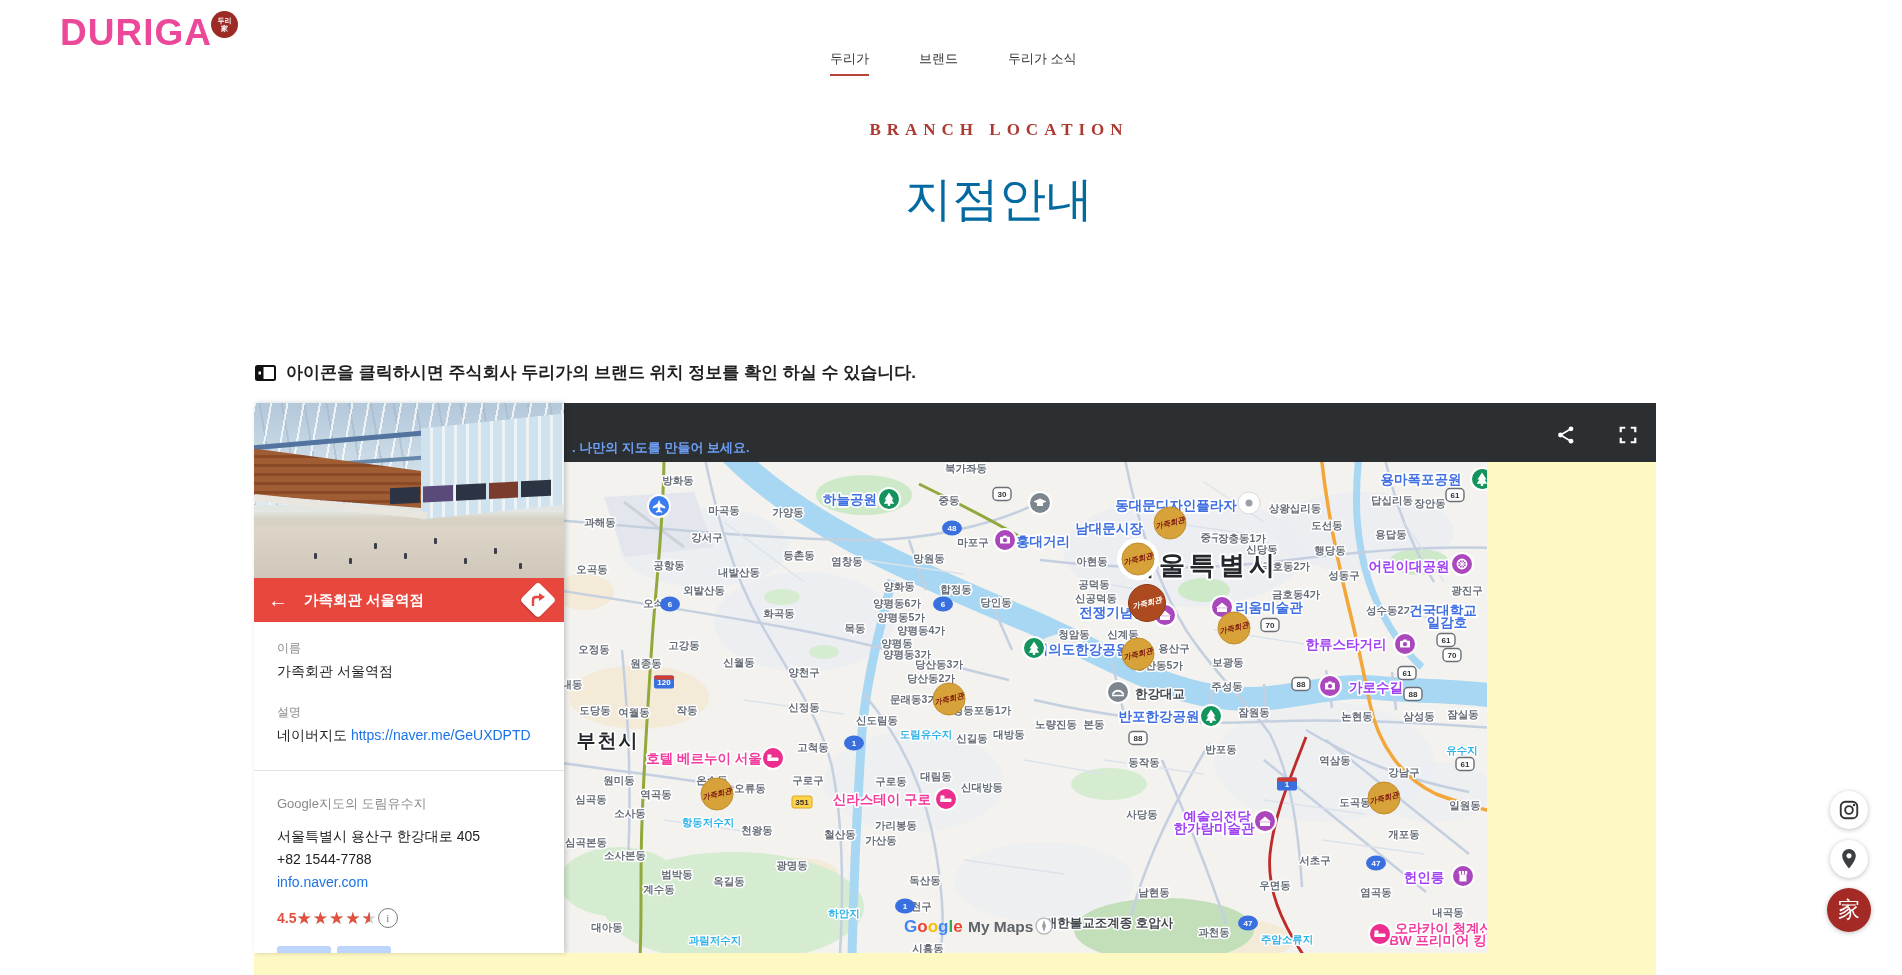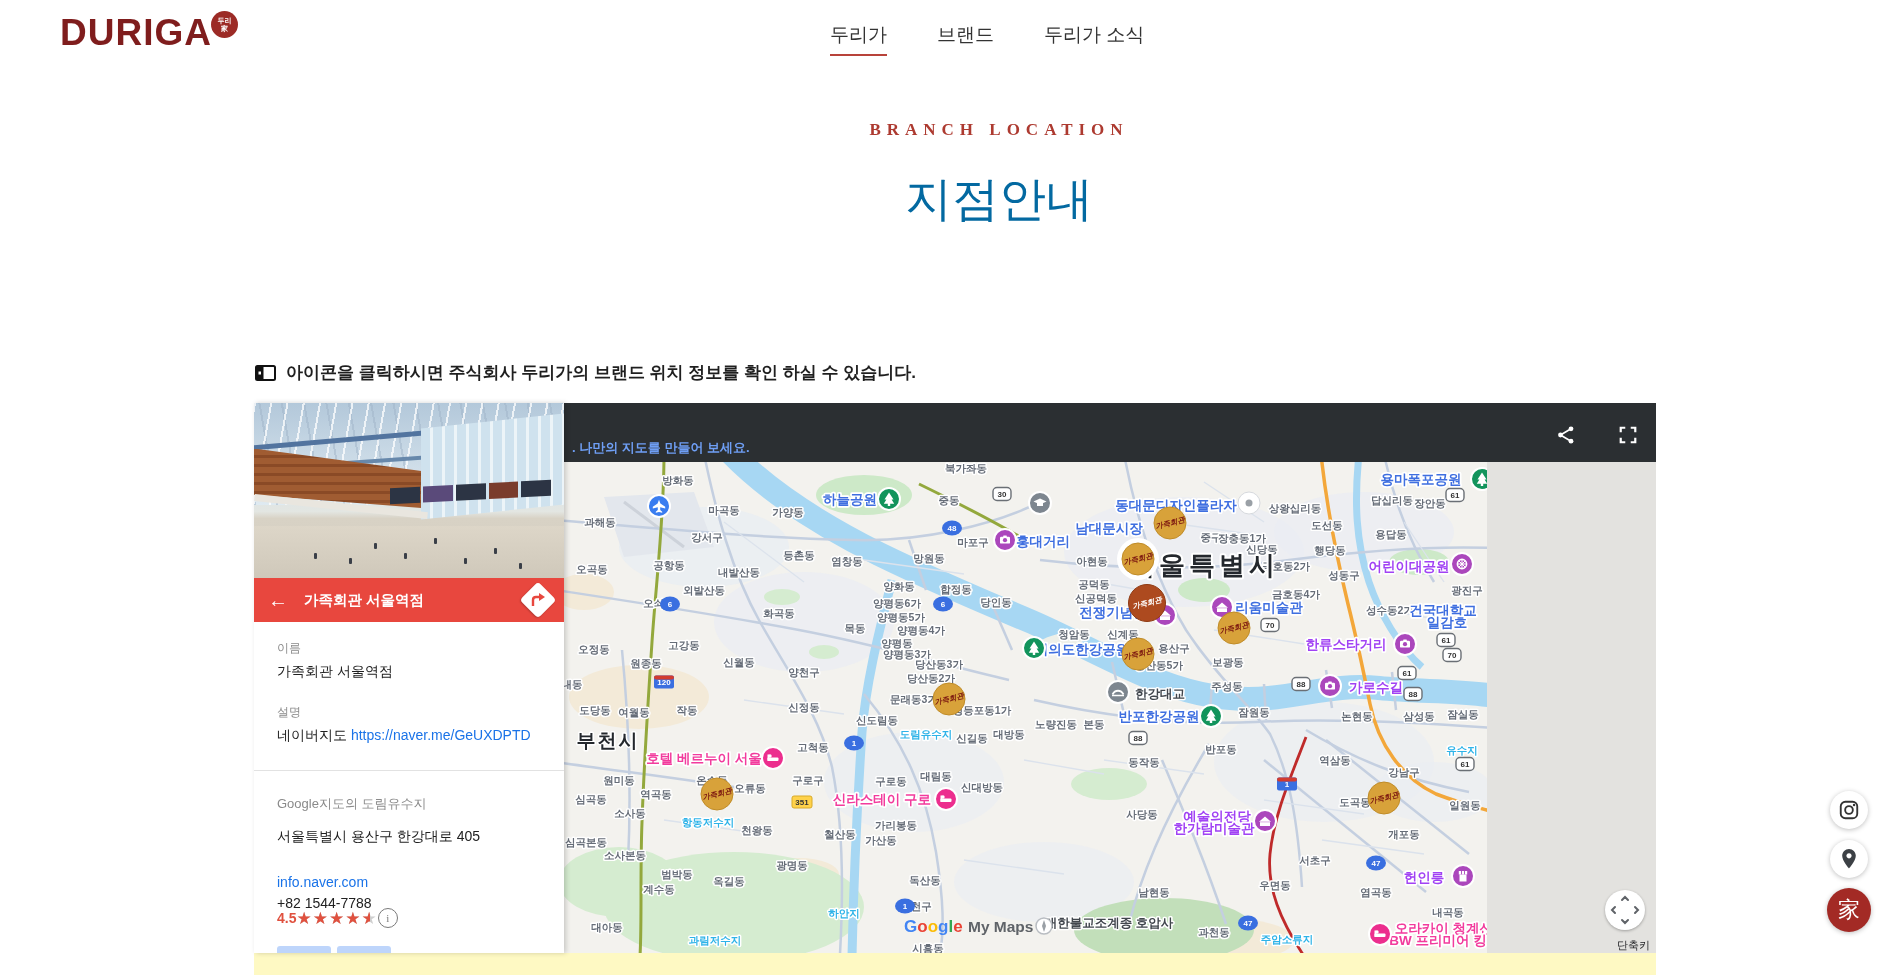--- a/index.html
+++ b/index.html
@@ -1,25 +1,25 @@
 <!DOCTYPE html>
 <html><head>
 <meta charset="utf-8">
 <style>
   html,body{margin:0;padding:0;background:#fff;}
   body{width:1902px;height:975px;position:relative;overflow:hidden;
        font-family:"Liberation Sans","DejaVu Sans",sans-serif;color:#222;}
   
   .logo{position:absolute;left:60px;top:12px;cursor:pointer;}
-  .logo-text{font-size:37px;font-weight:800;color:#7f1d1d;letter-spacing:1px;}
+  .logo-text{font-size:37px;font-weight:800;color:#ec4899;letter-spacing:1px;}
   .logo-badge{position:absolute;right:-26px;top:-1px;width:27px;height:27px;border-radius:50%;
               background:#9c2b26;color:#fff;font-size:7px;line-height:8px;font-weight:700;
               display:flex;flex-direction:column;align-items:center;justify-content:center;}
   .nav{position:absolute;left:830px;top:22px;display:flex;gap:50px;}
-  .nav-item{font-size:19px;color:#333;padding-bottom:6px;cursor:pointer;}
+  .nav-item{font-size:13px;color:#333;padding-bottom:6px;cursor:pointer;margin-top:28px;}
   .nav-item.active{border-bottom:2px solid #b8433a;}
   
   .hero{position:absolute;left:0;top:120px;width:100%;text-align:center;padding-left:48px;}
   .eyebrow{font-family:"Liberation Serif","DejaVu Serif",serif;font-size:17px;font-weight:700;
            letter-spacing:6px;color:#ad3a30;}
   .title{font-family:"Liberation Serif","DejaVu Serif",serif;font-size:47px;font-weight:500;
          color:#0369a1;margin-top:28px;}
   .subtitle{font-size:22px;color:#2b2b2b;margin-top:46px;}
   
   .note{position:absolute;left:255px;top:361px;display:flex;align-items:center;gap:10px;}
@@ -591,33 +591,20 @@
         </g>
       </g>
     <g id="g-attrib">
         <text x="340" y="470" font-size="17" font-weight="700" font-family="&quot;Liberation Sans&quot;,sans-serif"><tspan fill="#4285F4">G</tspan><tspan fill="#EA4335">o</tspan><tspan fill="#FBBC05">o</tspan><tspan fill="#4285F4">g</tspan><tspan fill="#34A853">l</tspan><tspan fill="#EA4335">e</tspan></text>
         <text x="404" y="470" font-size="15.5" font-weight="600" fill="#5f6368" font-family="&quot;Liberation Sans&quot;,sans-serif">My Maps</text>
         <circle cx="480" cy="464" r="8" fill="#fff" stroke="#b9bdc2" stroke-width="1.5"></circle>
         <path d="M480,458 L482,464 L480,470 L478,464 Z" fill="#9aa0a6"></path>
       </g>
   </svg>
 
-  <div class="graystrip">
-    <div class="panctrl">
-      <svg width="30" height="30" viewBox="0 0 30 30">
-        <g fill="none" stroke="#5f6368" stroke-width="2" stroke-linecap="round">
-          <path d="M12,5 L15,2 L18,5"></path>
-            <path d="M12,25 L15,28 L18,25"></path>
-          <path d="M5,12 L2,15 L5,18"></path>
-            <path d="M25,12 L28,15 L25,18"></path>
-        </g>
-      </svg>
-    </div>
-    <div class="shortcut">단축키</div>
-  </div>
 
   <div class="panel">
     <div class="photo">
       <div class="ph-roof"></div>
       <div class="ph-beam1"></div>
       <div class="ph-beam2"></div>
       <div class="ph-glass"></div>
       <div class="ph-wood"></div>
       <div class="ph-ledge"></div>
       <div class="ph-bill">
@@ -650,21 +637,21 @@
     <div class="fieldlabel" style="top:237px;">이름</div>
     <div class="fieldvalue" style="top:260px;">가족회관 서울역점</div>
     <div class="fieldlabel" style="top:301px;">설명</div>
     <div class="fieldvalue" style="top:324px;">
       <span>네이버지도</span>
       <span class="bluelink">https://naver.me/GeUXDPTD</span>
     </div>
     <div class="divider"></div>
     <div class="fieldlabel" style="top:392px;font-size:13px;">Google지도의 도림유수지</div>
     <div class="fieldvalue" style="top:425px;">서울특별시 용산구 한강대로 405</div>
-    <div class="fieldvalue" style="top:448px;margin-top:44px;">+82 1544-7788</div>
+    <div class="fieldvalue" style="top:448px;">+82 1544-7788</div>
     <div class="fieldvalue bluelink" style="top:471px;">info.naver.com</div>
     <div class="rating">
       <span class="rnum">4.5</span>
       <span class="stars">
         <span class="stars-fill">★★★★★</span><span>★★★★★</span>
       </span>
       <span class="infoi">i</span>
     </div>
     <div class="thumbstrip">
         <div></div>

